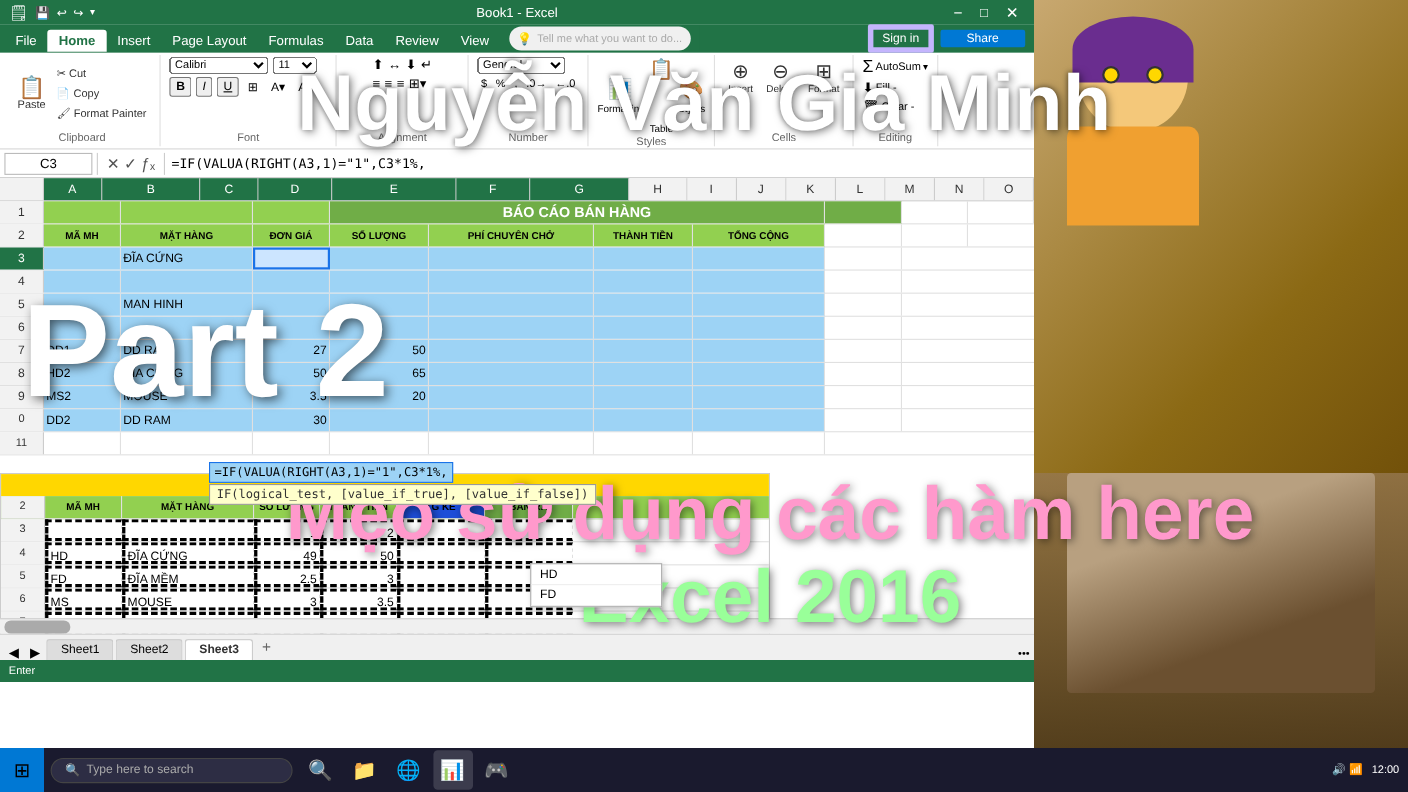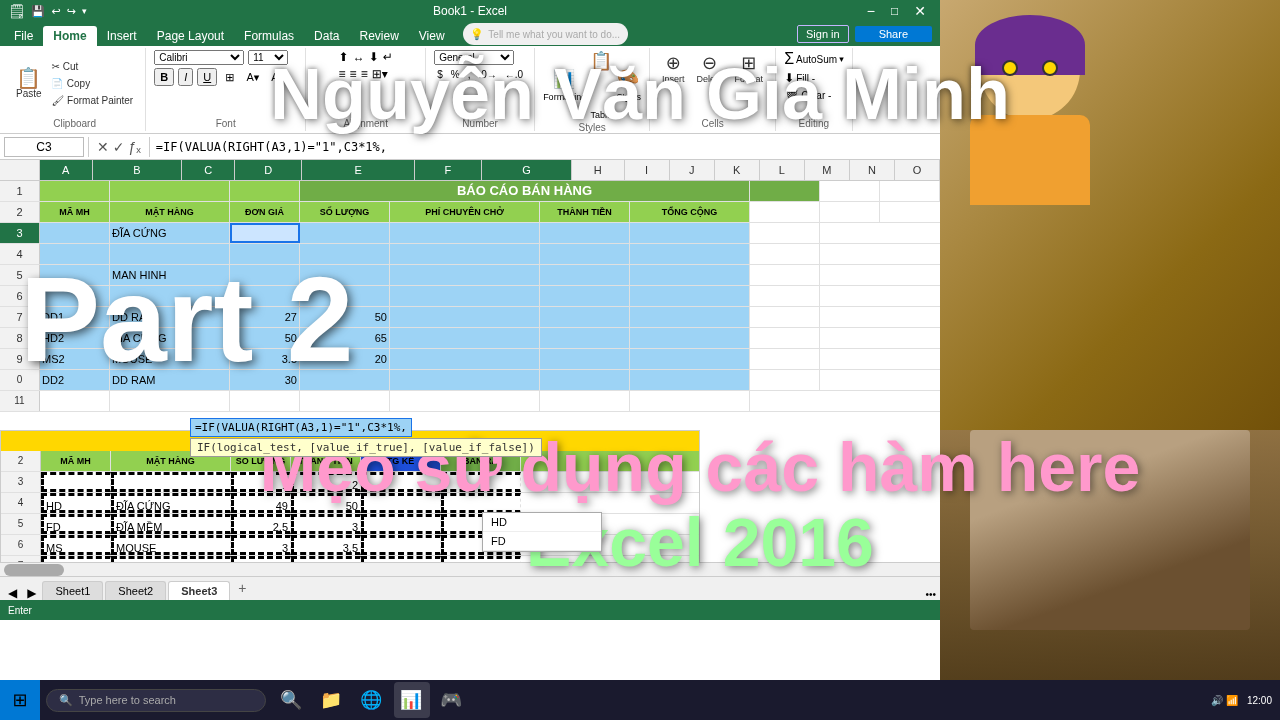--- a/index.html
+++ b/index.html
@@ -446,21 +446,21 @@
       right: 0;
       width: 340px;
       height: 680px;
       background: linear-gradient(135deg, #c8a870 0%, #8b6914 50%, #5a3a00 100%);
       z-index: 2;
       overflow: hidden;
     }
     .sign-in-btn {
       background: transparent;
       color: white;
-      border: 1px solid #c4b5fd;
+      border: 5px solid #c4b5fd;
       padding: 2px 8px;
       font-size: 11px;
       cursor: pointer;
       border-radius: 2px;
     }
     .share-btn {
       background: #0078d4;
       color: white;
       border: none;
       padding: 2px 24px;

